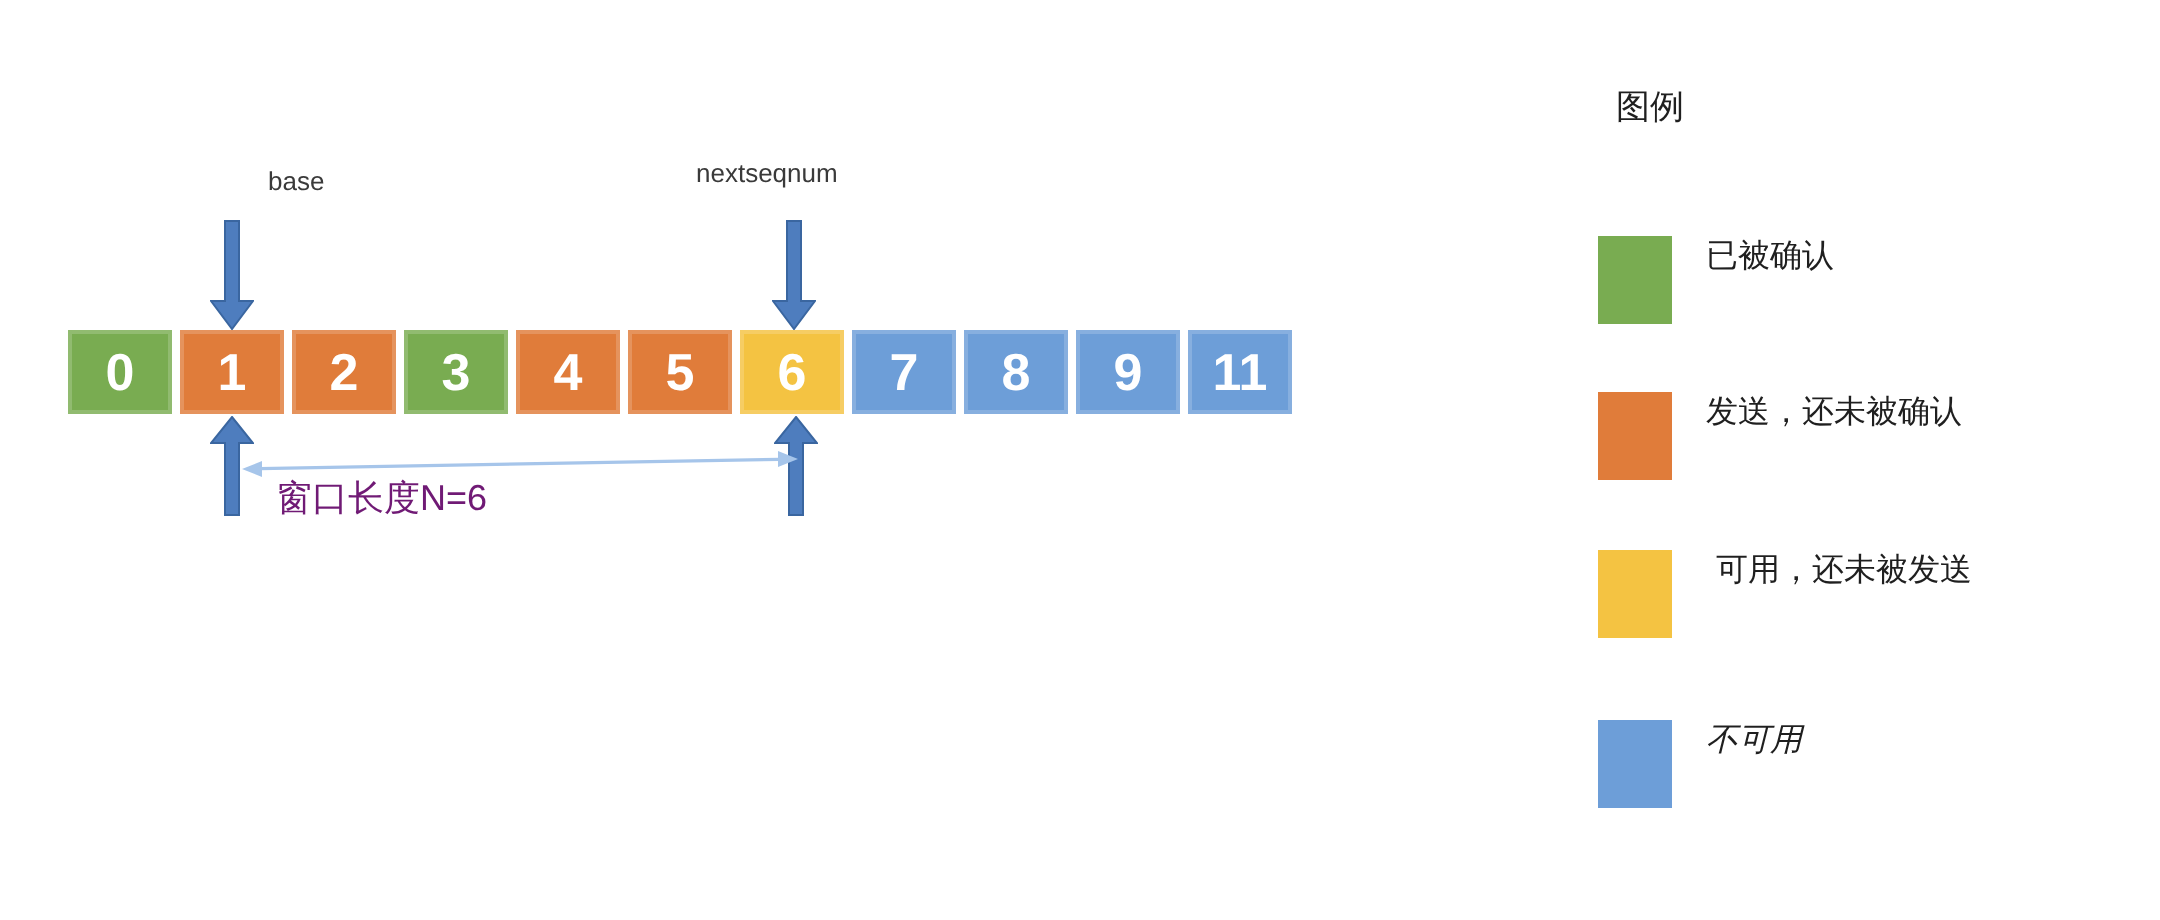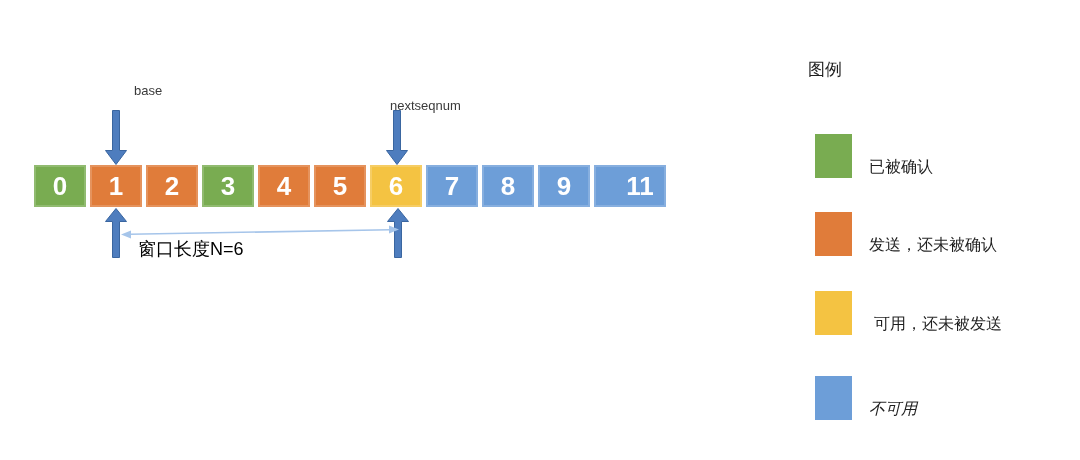--- a/index.html
+++ b/index.html
@@ -11,21 +11,21 @@
     overflow:hidden;
   }
   
   .ptr-label{
     position:absolute;
     font-size:13px;
     color:#3a3a3a;
     white-space:nowrap;
   }
   .base-label{left:98px;top:83px;padding-left:36px;}
-  .nextseq-label{left:348px;top:98px;margin-left:42px;}
+  .nextseq-label{left:348px;top:79px;}
   
   .arrow-down,.arrow-up,.span-arrow{position:absolute;display:block;}
   .arrow-down-base{left:105px;top:110px;}
   .arrow-down-next{left:386px;top:110px;}
   .arrow-up-left{left:105px;top:208px;}
   .arrow-up-right{left:387px;top:208px;}
   .span-arrow{left:118px;top:224px;}
   
   .cells{
     position:absolute;
@@ -40,40 +40,40 @@
     font-size:26px;
     font-weight:bold;
     color:#ffffff;
     box-shadow:inset 0 0 0 2px rgba(255,255,255,0.18);
   }
   
   .window-label{
     position:absolute;
     left:138px;top:237px;
     font-size:18px;
-    color:#000000;
+    color:#701a75;
     white-space:nowrap;
   }
   
   .legend{
     position:absolute;
     left:799px;top:0;
-    width:270px;height:340px;margin-top:16px;
+    width:270px;height:340px;
   }
   .legend-title{
     position:absolute;
     left:9px;top:42px;
     font-size:17px;
     color:#1f1f1f;
   }
   .legend-row{
     position:absolute;
-    left:16px;
+    left:0;
     display:flex;
-    align-items:flex-end;
+    align-items:flex-start;
     gap:17px;
   }
   .swatch{
     width:37px;height:44px;
     flex:0 0 auto;
   }
   .legend-label{
     font-size:16px;
     color:#1f1f1f;
     white-space:nowrap;
@@ -98,21 +98,21 @@
       <div class="cell" style="background: rgb(121, 172, 81);">0</div>
       <div class="cell" style="background: rgb(224, 124, 58);">1</div>
       <div class="cell" style="background: rgb(224, 124, 58);">2</div>
       <div class="cell" style="background: rgb(121, 172, 81);">3</div>
       <div class="cell" style="background: rgb(224, 124, 58);">4</div>
       <div class="cell" style="background: rgb(224, 124, 58);">5</div>
       <div class="cell" style="background: rgb(244, 195, 66);">6</div>
       <div class="cell" style="background: rgb(109, 158, 216);">7</div>
       <div class="cell" style="background: rgb(109, 158, 216);">8</div>
       <div class="cell" style="background: rgb(109, 158, 216);">9</div>
-      <div class="cell" style="background: rgb(109, 158, 216); padding-left: 20px;">11</div>
+      <div class="cell" style="background: rgb(109, 158, 216);">11</div>
     </div>
 
   <svg class="arrow-up arrow-up-left" width="22" height="50" viewBox="0 0 22 50">
     <polygon class="solid-arrow" points="11,0.5 21.5,13.5 14.5,13.5 14.5,49.5 7.5,49.5 7.5,13.5 0.5,13.5" fill="#4E7DBE" stroke="#3A66A0" stroke-width="1"></polygon>
   </svg>
   <svg class="arrow-up arrow-up-right" width="22" height="50" viewBox="0 0 22 50">
     <polygon class="solid-arrow" points="11,0.5 21.5,13.5 14.5,13.5 14.5,49.5 7.5,49.5 7.5,13.5 0.5,13.5" fill="#4E7DBE" stroke="#3A66A0" stroke-width="1"></polygon>
   </svg>
 
   <svg class="span-arrow" width="285" height="16" viewBox="0 0 285 16">

